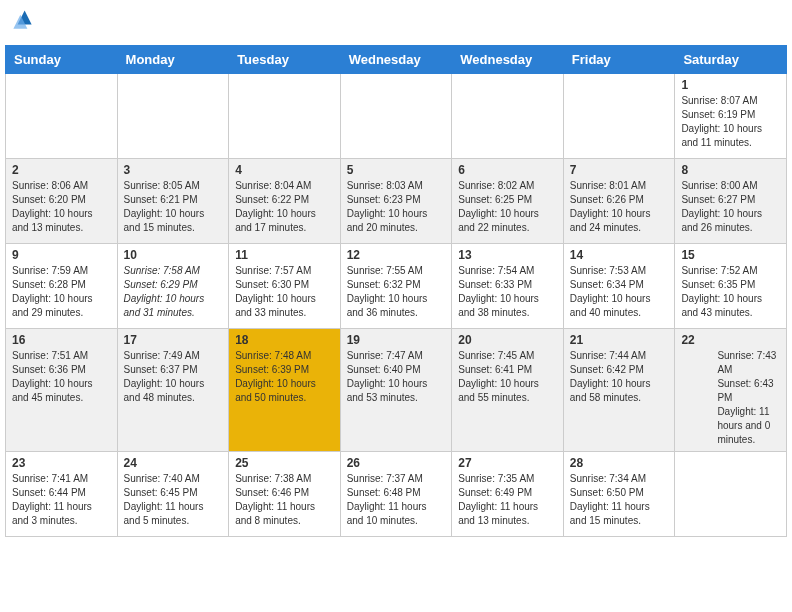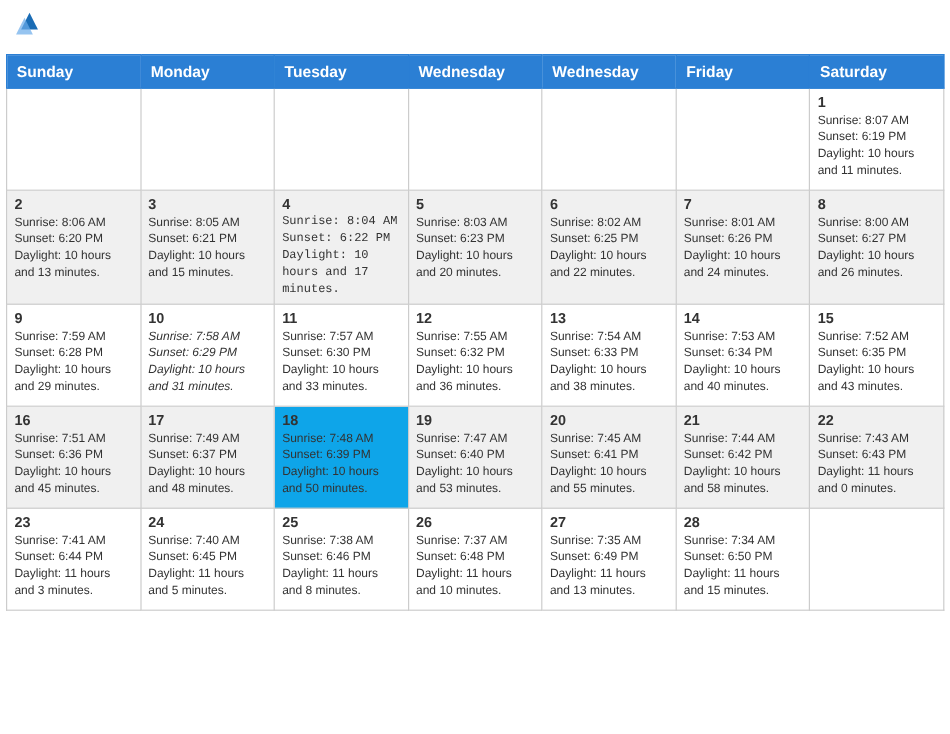--- a/index.html
+++ b/index.html
@@ -150,21 +150,21 @@
 Daylight: 10 hours and 13 minutes.</div>
           </td>
           <td style="background: rgb(240, 240, 240);">
             <div class="day-num">3</div>
             <div class="day-info" style="white-space: pre-line;">Sunrise: 8:05 AM
 Sunset: 6:21 PM
 Daylight: 10 hours and 15 minutes.</div>
           </td>
           <td style="background: rgb(240, 240, 240);">
             <div class="day-num">4</div>
-            <div class="day-info" style="white-space: pre-line; font-family: Liberation Mono, monospace;">Sunrise: 8:04 AM
+            <div class="day-info" style="white-space: pre-line;">Sunrise: 8:04 AM
 Sunset: 6:22 PM
 Daylight: 10 hours and 17 minutes.</div>
           </td>
           <td style="background: rgb(240, 240, 240);">
             <div class="day-num">5</div>
             <div class="day-info" style="white-space: pre-line;">Sunrise: 8:03 AM
 Sunset: 6:23 PM
 Daylight: 10 hours and 20 minutes.</div>
           </td>
           <td style="background: rgb(240, 240, 240);">
@@ -236,21 +236,21 @@
             <div class="day-info" style="white-space: pre-line;">Sunrise: 7:51 AM
 Sunset: 6:36 PM
 Daylight: 10 hours and 45 minutes.</div>
           </td>
           <td style="background: rgb(240, 240, 240);">
             <div class="day-num">17</div>
             <div class="day-info" style="white-space: pre-line;">Sunrise: 7:49 AM
 Sunset: 6:37 PM
 Daylight: 10 hours and 48 minutes.</div>
           </td>
-          <td style="background: #0ea5e9;">
+          <td style="background: #eab308;">
             <div class="day-num">18</div>
             <div class="day-info" style="white-space: pre-line;">Sunrise: 7:48 AM
 Sunset: 6:39 PM
 Daylight: 10 hours and 50 minutes.</div>
           </td>
           <td style="background: rgb(240, 240, 240);">
             <div class="day-num">19</div>
             <div class="day-info" style="white-space: pre-line;">Sunrise: 7:47 AM
 Sunset: 6:40 PM
 Daylight: 10 hours and 53 minutes.</div>
@@ -262,21 +262,21 @@
 Daylight: 10 hours and 55 minutes.</div>
           </td>
           <td style="background: rgb(240, 240, 240);">
             <div class="day-num">21</div>
             <div class="day-info" style="white-space: pre-line;">Sunrise: 7:44 AM
 Sunset: 6:42 PM
 Daylight: 10 hours and 58 minutes.</div>
           </td>
           <td style="background: rgb(240, 240, 240);">
             <div class="day-num">22</div>
-            <div class="day-info" style="white-space: pre-line;">Sunrise: 7:43 AM
+            <div class="day-info" style="white-space: pre-line; margin-left: 36px;">Sunrise: 7:43 AM
 Sunset: 6:43 PM
 Daylight: 11 hours and 0 minutes.</div>
           </td>
         </tr>
         <tr class="week-row">
           <td>
             <div class="day-num">23</div>
             <div class="day-info" style="white-space: pre-line;">Sunrise: 7:41 AM
 Sunset: 6:44 PM
 Daylight: 11 hours and 3 minutes.</div>

